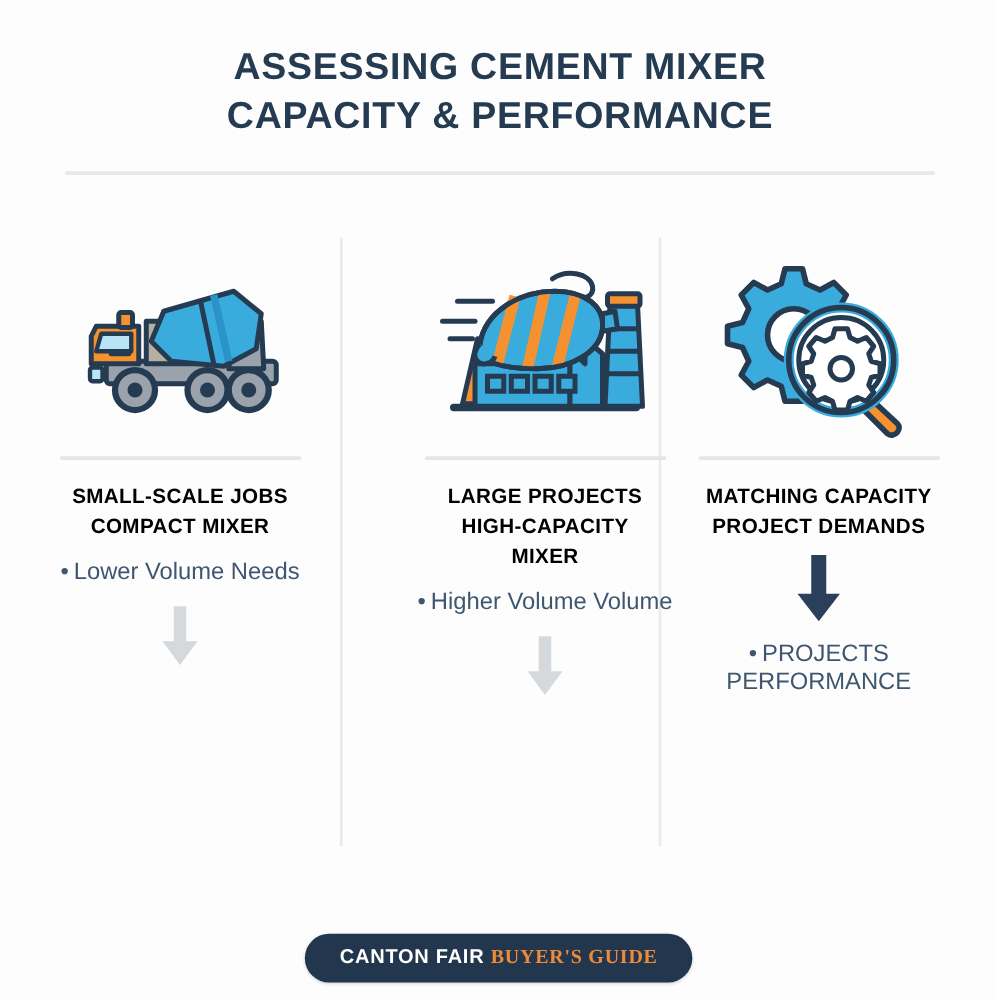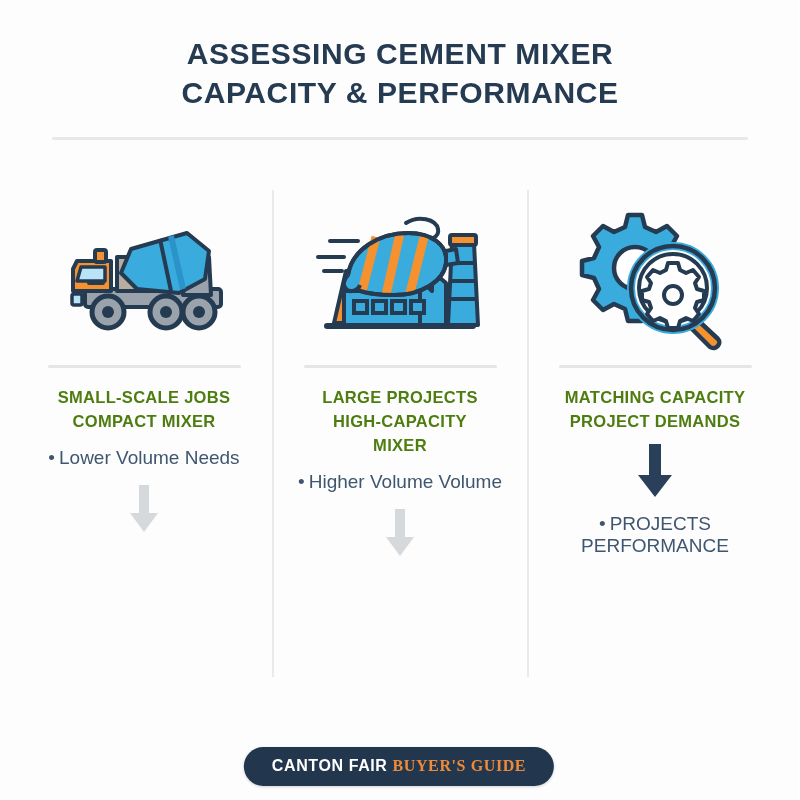--- a/index.html
+++ b/index.html
@@ -54,38 +54,38 @@
   #divider-2 { left: 527px; }
 
   
   .column {
     position: absolute;
     top: 190px;
     width: 250px;
     text-align: center;
   }
   #column-1 { left: 19px; }
-  #column-2 { left: 275px; }
+  #column-2 { left: 275px; padding-left: 36px; }
   #column-3 { left: 530px; }
 
   .icon-box {
     height: 175px;
     display: flex;
     align-items: center;
     justify-content: center;
   }
   .col-rule {
     width: 193px;
     height: 3px;
     background: #e3e5e7;
     border-radius: 2px;
     margin: 0 auto;
   }
   .col-heading {
-    color: #4d7c0f;
+    color: #000000;
     font-size: 16.5px;
     font-weight: bold;
     letter-spacing: 0.3px;
     line-height: 24px;
     text-transform: uppercase;
     margin-top: 17px;
   }
   .bullet-line {
     color: #3f5670;
     font-size: 19px;

